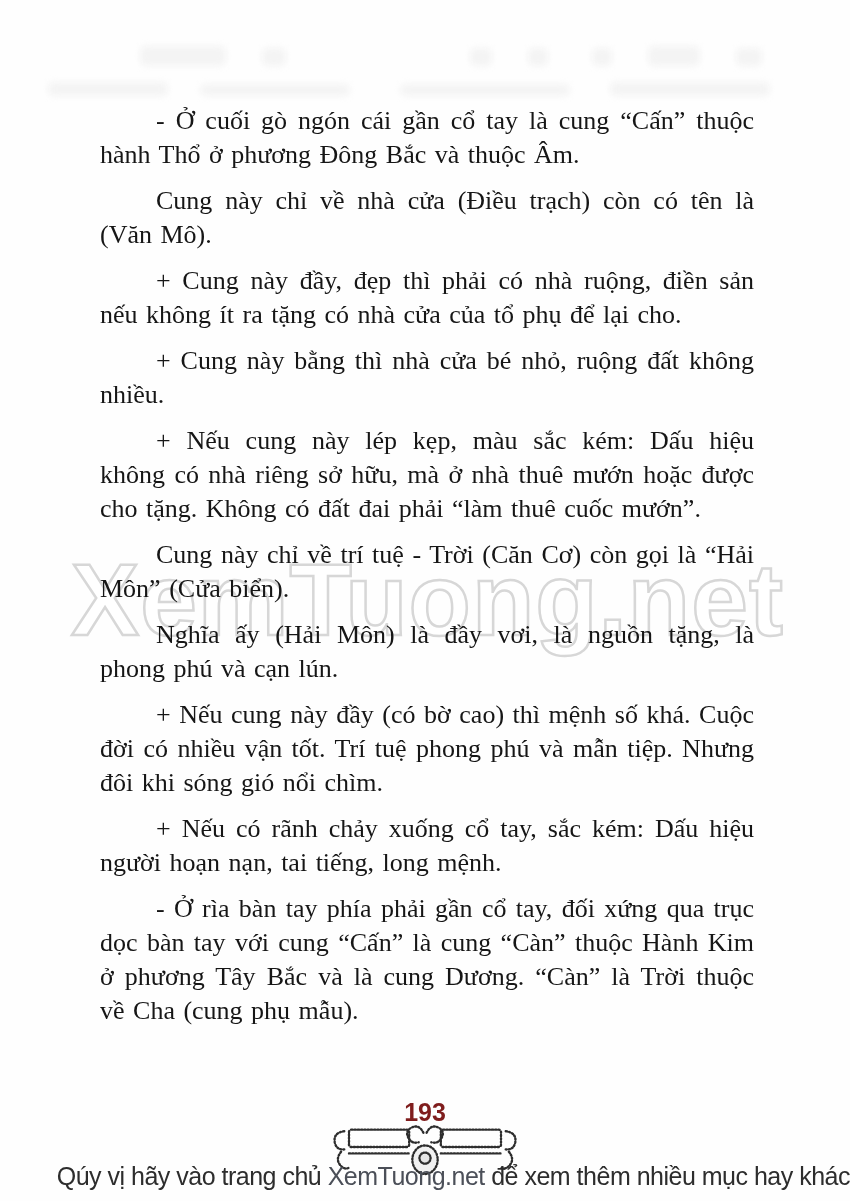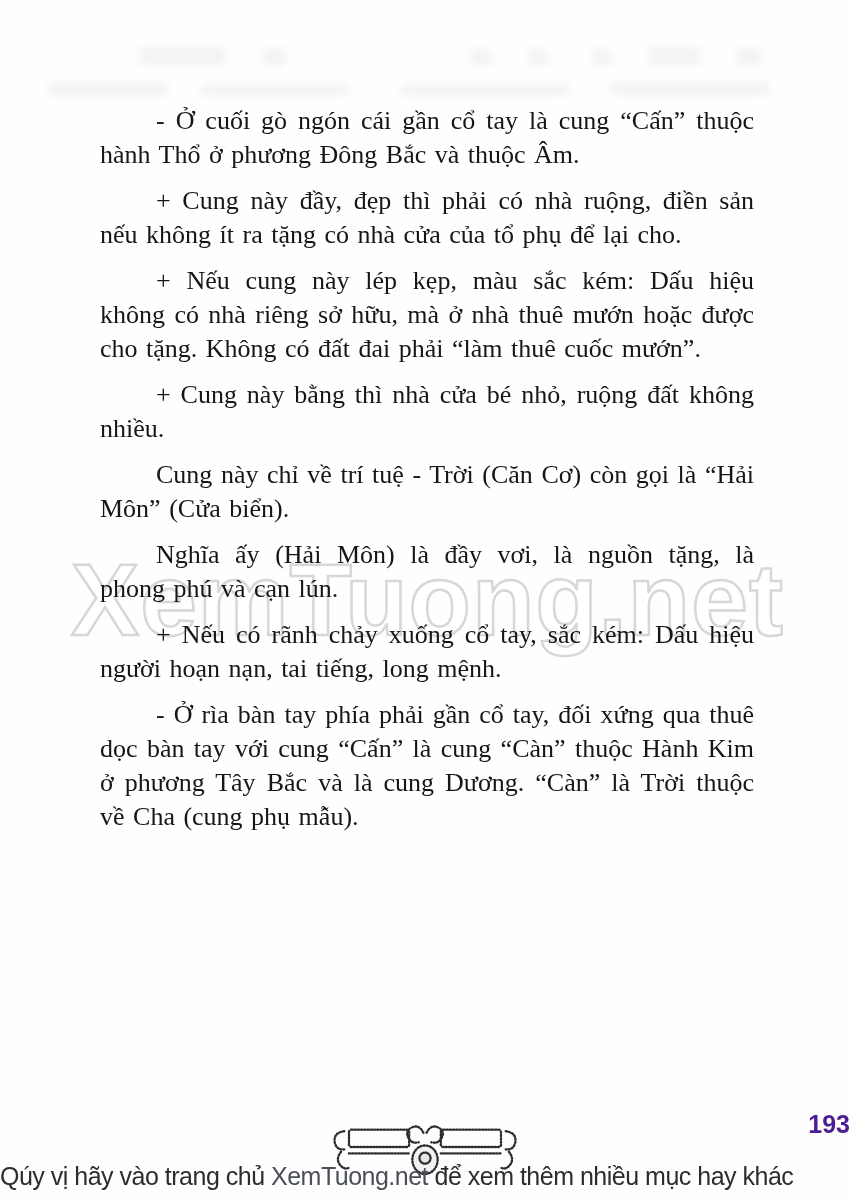--- a/index.html
+++ b/index.html
@@ -46,41 +46,40 @@
     text-align: justify;
     word-spacing: 2px;
   }
   .content p { margin: 12px; text-indent: 56px; }
 
   .page-number {
     position: absolute;
     left: 0; right: 0;
     top: 1098px;
     z-index: 2;
-    text-align: right;
+    text-align: center;
     font-family: "Liberation Sans", sans-serif;
     font-weight: 700;
     font-size: 25px;
-    color: #4c1d95;
-    margin-top: 12px;
+    color: #7f1d1d;
   }
 
   .ornament {
     position: absolute;
     left: 330px;
     top: 1120px;
     z-index: 2;
   }
 
   .footer {
     position: absolute;
     left: 0; right: 0;
     top: 1162px;
     z-index: 3;
-    text-align: left;
+    text-align: right;
     font-family: "Liberation Sans", sans-serif;
     font-size: 25px;
     letter-spacing: -0.5px;
     color: #2d2d2d;
     white-space: nowrap;
   }
   .footer .brand { color: #4b4f58; }
 </style>
 </head>
 <body>
@@ -98,27 +97,29 @@
     <div class="bleed" style="left:48px; top:82px; width:120px; height:14px;"></div>
     <div class="bleed" style="left:200px; top:84px; width:150px; height:12px;"></div>
     <div class="bleed" style="left:400px; top:84px; width:170px; height:12px;"></div>
     <div class="bleed" style="left:610px; top:82px; width:160px; height:14px;"></div>
   </div>
 
   <div class="watermark">XemTuong.net</div>
 
   <div class="content">
     <p>- Ở cuối gò ngón cái gần cổ tay là cung “Cấn” thuộc hành Thổ ở phương Đông Bắc và thuộc Âm.</p>
+    <p>Cung này chỉ về nhà cửa (Điều trạch) còn có tên là (Văn Mô).</p>
     <p>+ Cung này đầy, đẹp thì phải có nhà ruộng, điền sản nếu không ít ra tặng có nhà cửa của tổ phụ để lại cho.</p>
+    <p>+ Cung này bằng thì nhà cửa bé nhỏ, ruộng đất không nhiều.</p>
     <p>+ Nếu cung này lép kẹp, màu sắc kém: Dấu hiệu không có nhà riêng sở hữu, mà ở nhà thuê mướn hoặc được cho tặng. Không có đất đai phải “làm thuê cuốc mướn”.</p>
-    <p>+ Cung này bằng thì nhà cửa bé nhỏ, ruộng đất không nhiều.</p>
     <p>Cung này chỉ về trí tuệ - Trời (Căn Cơ) còn gọi là “Hải Môn” (Cửa biển).</p>
     <p>Nghĩa ấy (Hải Môn) là đầy vơi, là nguồn tặng, là phong phú và cạn lún.</p>
+    <p>+ Nếu cung này đầy (có bờ cao) thì mệnh số khá. Cuộc đời có nhiều vận tốt. Trí tuệ phong phú và mẫn tiệp. Nhưng đôi khi sóng gió nổi chìm.</p>
     <p>+ Nếu có rãnh chảy xuống cổ tay, sắc kém: Dấu hiệu người hoạn nạn, tai tiếng, long mệnh.</p>
-    <p>- Ở rìa bàn tay phía phải gần cổ tay, đối xứng qua thuê dọc bàn tay với cung “Cấn” là cung “Càn” thuộc Hành Kim ở phương Tây Bắc và là cung Dương. “Càn” là Trời thuộc về Cha (cung phụ mẫu).</p>
+    <p>- Ở rìa bàn tay phía phải gần cổ tay, đối xứng qua trục dọc bàn tay với cung “Cấn” là cung “Càn” thuộc Hành Kim ở phương Tây Bắc và là cung Dương. “Càn” là Trời thuộc về Cha (cung phụ mẫu).</p>
   </div>
 
   <div class="page-number">193</div>
 
   <svg class="ornament" width="190" height="62" viewBox="0 0 240 78" fill="none" stroke="#2e2e2e" stroke-width="3" stroke-dasharray="1.5 2.6" stroke-linecap="round">
 
     <path d="M18,14 q-14,2 -12,14 q2,10 12,9"></path>
     <path d="M14,40 q-8,10 0,18 q5,5 10,2"></path>
 
     <rect x="24" y="12" width="76" height="22" rx="3"></rect>

